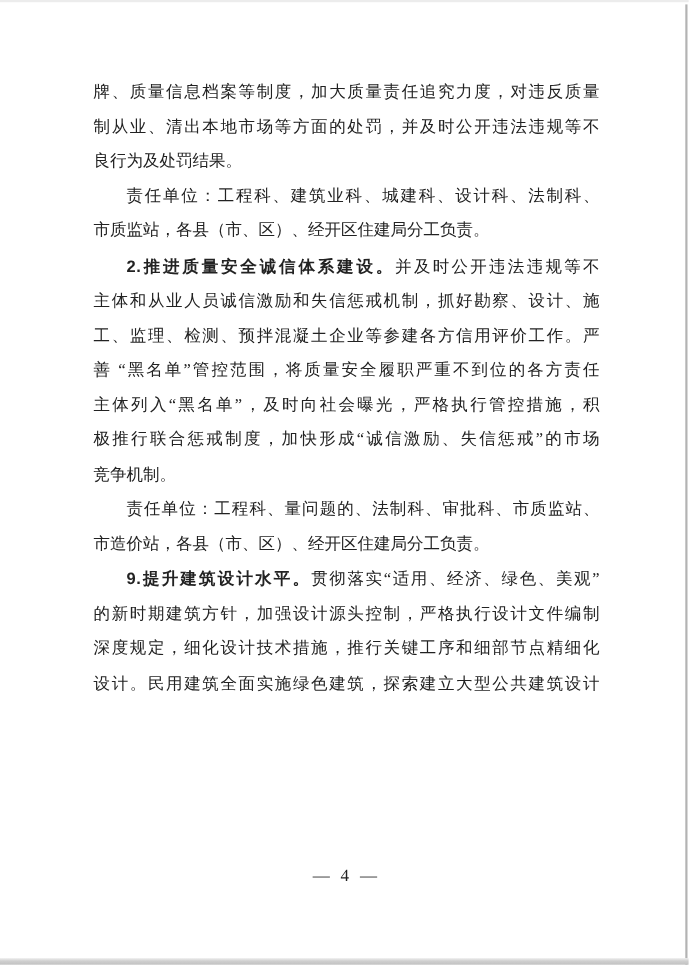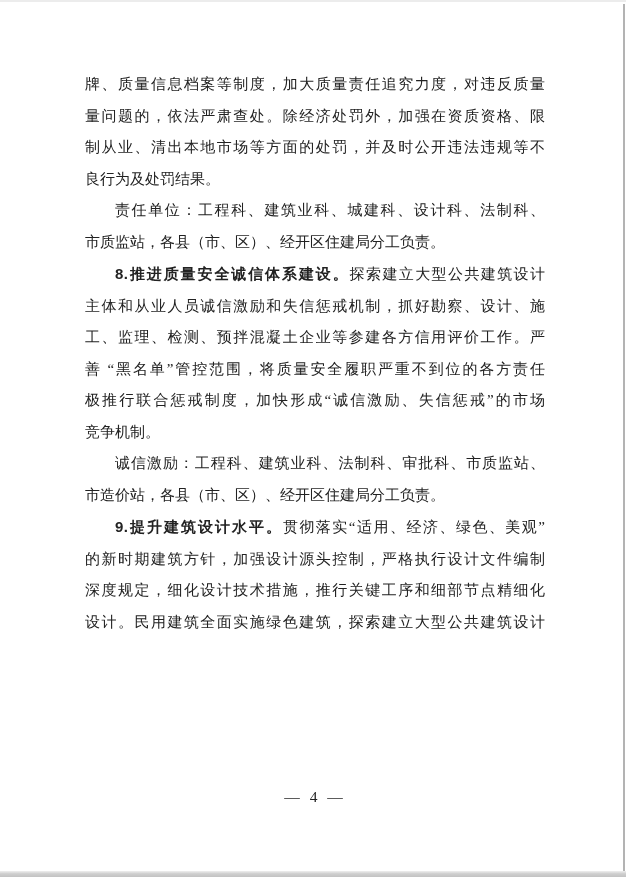--- a/index.html
+++ b/index.html
@@ -39,32 +39,32 @@
     letter-spacing:3px;color:var(--ink);
   }
 </style>
 </head>
 <body>
 
 <div class="page">
   <div class="edge-top"></div>
   <div class="text-block">
       <div class="line just"><span>牌、质量信息档案等制度，加大质量责任追究力度，对违反质量</span></div>
-      <div class="line just"><span>量问题的，依法严肃查处。除经济处罚外，加强在资质资格、限</span></div>
       <div class="line just"><span>制从业、清出本地市场等方面的处罚，并及时公开违法违规等不</span></div>
       <div class="line"><span>良行为及处罚结果。</span></div>
       <div class="line just ind"><span>责任单位：工程科、建筑业科、城建科、设计科、法制科、</span></div>
       <div class="line"><span>市质监站，各县（市、区）、经开区住建局分工负责。</span></div>
-      <div class="line just ind"><span class="b">8.推进质量安全诚信体系建设。</span><span>探索建立大型公共建筑设计</span></div>
+      <div class="line just ind"><span class="b">2.推进质量安全诚信体系建设。</span><span>并及时公开违法违规等不</span></div>
       <div class="line just"><span>主体和从业人员诚信激励和失信惩戒机制，抓好勘察、设计、施</span></div>
       <div class="line just"><span>工、监理、检测、预拌混凝土企业等参建各方信用评价工作。严</span></div>
       <div class="line just"><span>善 “黑名单”管控范围，将质量安全履职严重不到位的各方责任</span></div>
+      <div class="line just"><span>主体列入“黑名单”，及时向社会曝光，严格执行管控措施，积</span></div>
       <div class="line just"><span>极推行联合惩戒制度，加快形成“诚信激励、失信惩戒”的市场</span></div>
       <div class="line"><span>竞争机制。</span></div>
-      <div class="line just ind"><span>诚信激励：工程科、建筑业科、法制科、审批科、市质监站、</span></div>
+      <div class="line just ind"><span>责任单位：工程科、量问题的、法制科、审批科、市质监站、</span></div>
       <div class="line"><span>市造价站，各县（市、区）、经开区住建局分工负责。</span></div>
       <div class="line just ind"><span class="b">9.提升建筑设计水平。</span><span>贯彻落实“适用、经济、绿色、美观”</span></div>
       <div class="line just"><span>的新时期建筑方针，加强设计源头控制，严格执行设计文件编制</span></div>
       <div class="line just"><span>深度规定，细化设计技术措施，推行关键工序和细部节点精细化</span></div>
       <div class="line just"><span>设计。民用建筑全面实施绿色建筑，探索建立大型公共建筑设计</span></div>
     </div>
   <div class="page-number">— 4 —</div>
   <div class="edge-right"></div>
   <div class="edge-bottom"></div>
 </div>

